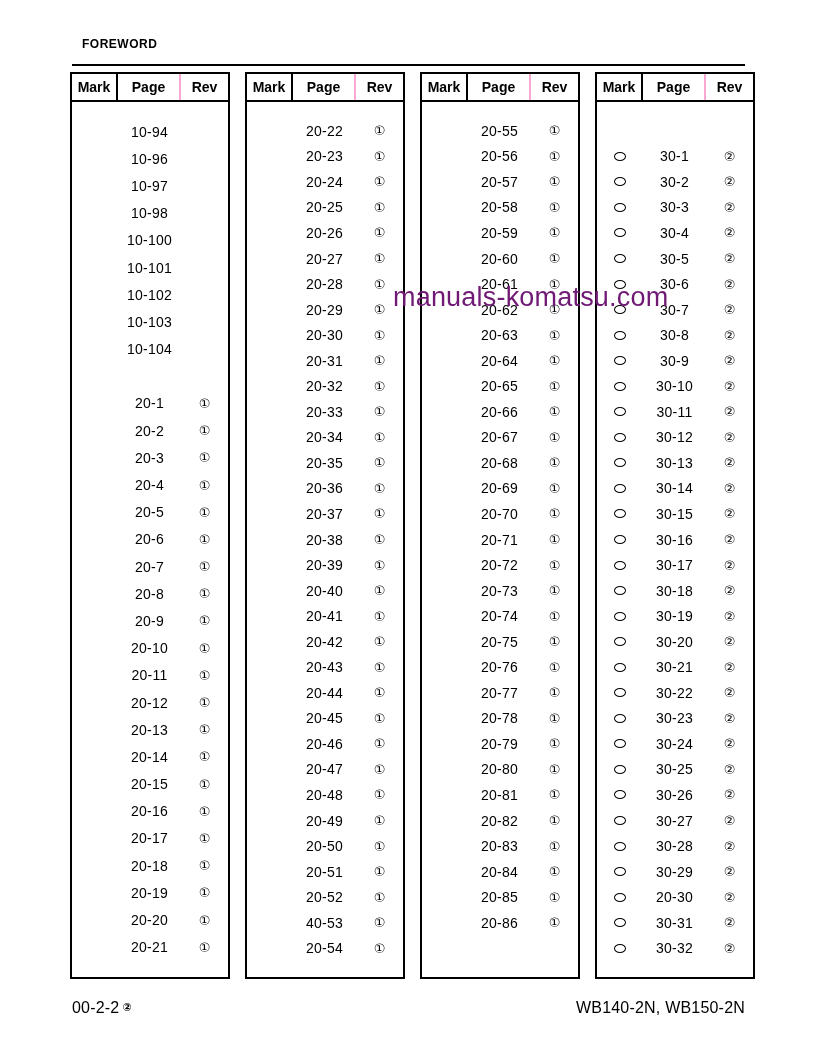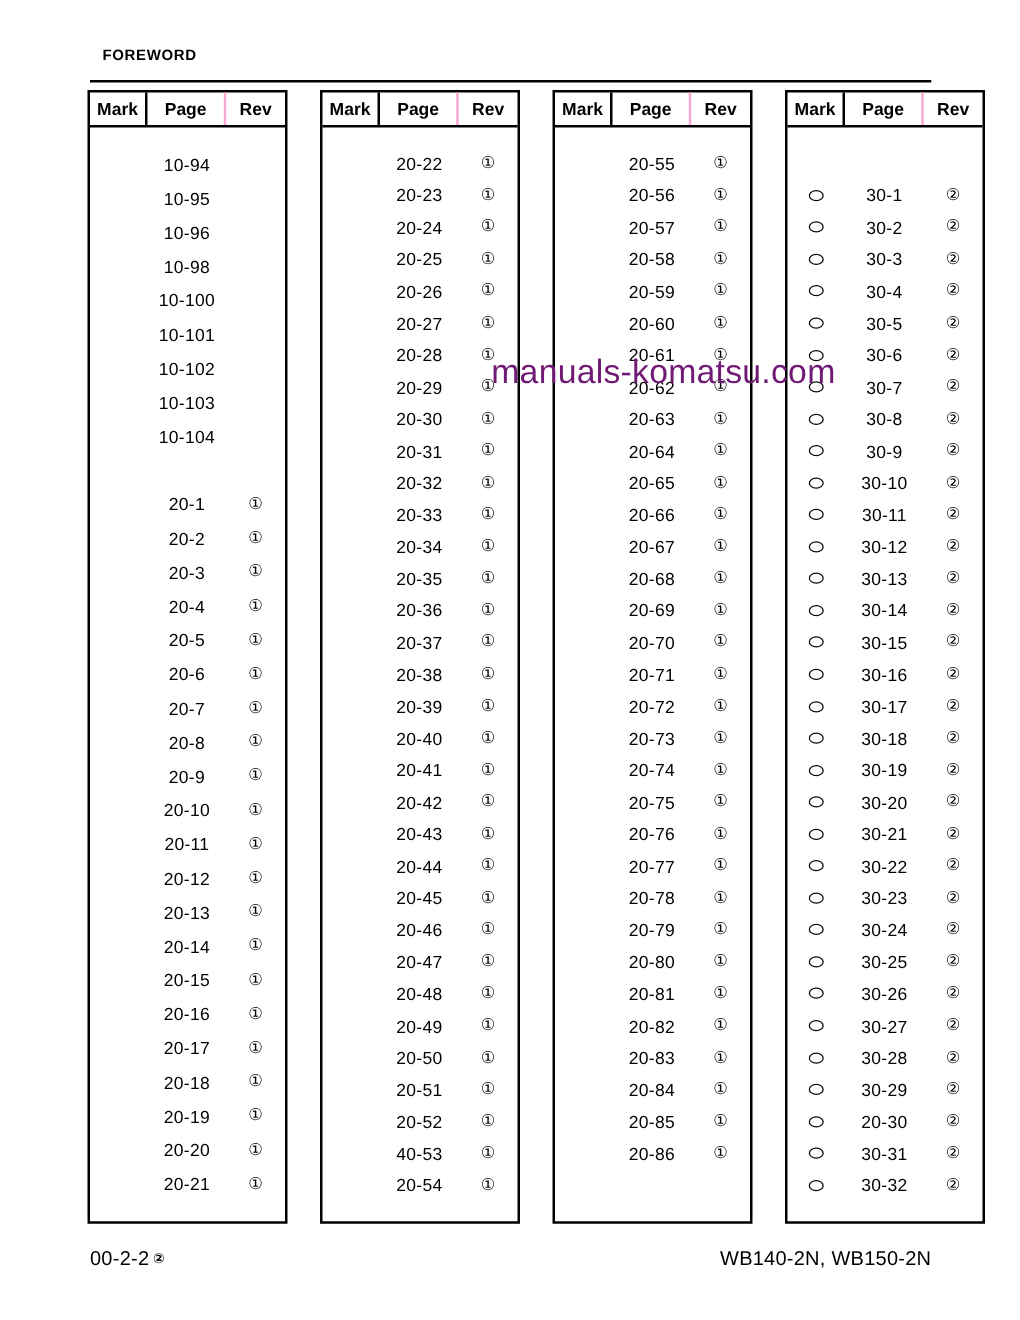--- a/index.html
+++ b/index.html
@@ -14,21 +14,21 @@
   .title-bar {
     position: absolute; left: 72px; top: 28px; width: 673px;
     border-bottom: 2.5px solid #000; padding-bottom: 3px;
   }
   .title-bar h1 {
     margin: 10px; font-size: 12px; font-weight: bold;
     letter-spacing: 0.5px; line-height: 1.1;
   }
   .tables {
     position: absolute; left: 70px; top: 72px;
-    display: flex; gap: 26px; z-index: 1;
+    display: flex; gap: 15px; z-index: 1;
   }
   .mtable {
     width: 160px; height: 907px;
     border: 2px solid #000; box-sizing: border-box;
     display: flex; flex-direction: column;
     background: transparent;
   }
   .mhead { display: flex; height: 26px; flex: none; border-bottom: 2px solid #000; }
   .hc {
     display: flex; align-items: center; justify-content: center;
@@ -81,26 +81,26 @@
         <div class="hc hc-rev">Rev</div>
       </div>
       <div class="mbody">
         <div class="trow">
           <div class="tc tc-mark"></div>
           <div class="tc tc-page">10-94</div>
           <div class="tc tc-rev"></div>
         </div>
         <div class="trow">
           <div class="tc tc-mark"></div>
-          <div class="tc tc-page">10-95</div>
-          <div class="tc tc-rev"></div>
-        </div>
-        <div class="trow">
-          <div class="tc tc-mark"></div>
           <div class="tc tc-page">10-96</div>
+          <div class="tc tc-rev"></div>
+        </div>
+        <div class="trow">
+          <div class="tc tc-mark"></div>
+          <div class="tc tc-page">10-97</div>
           <div class="tc tc-rev"></div>
         </div>
         <div class="trow">
           <div class="tc tc-mark"></div>
           <div class="tc tc-page">10-98</div>
           <div class="tc tc-rev"></div>
         </div>
         <div class="trow">
           <div class="tc tc-mark"></div>
           <div class="tc tc-page">10-100</div>

